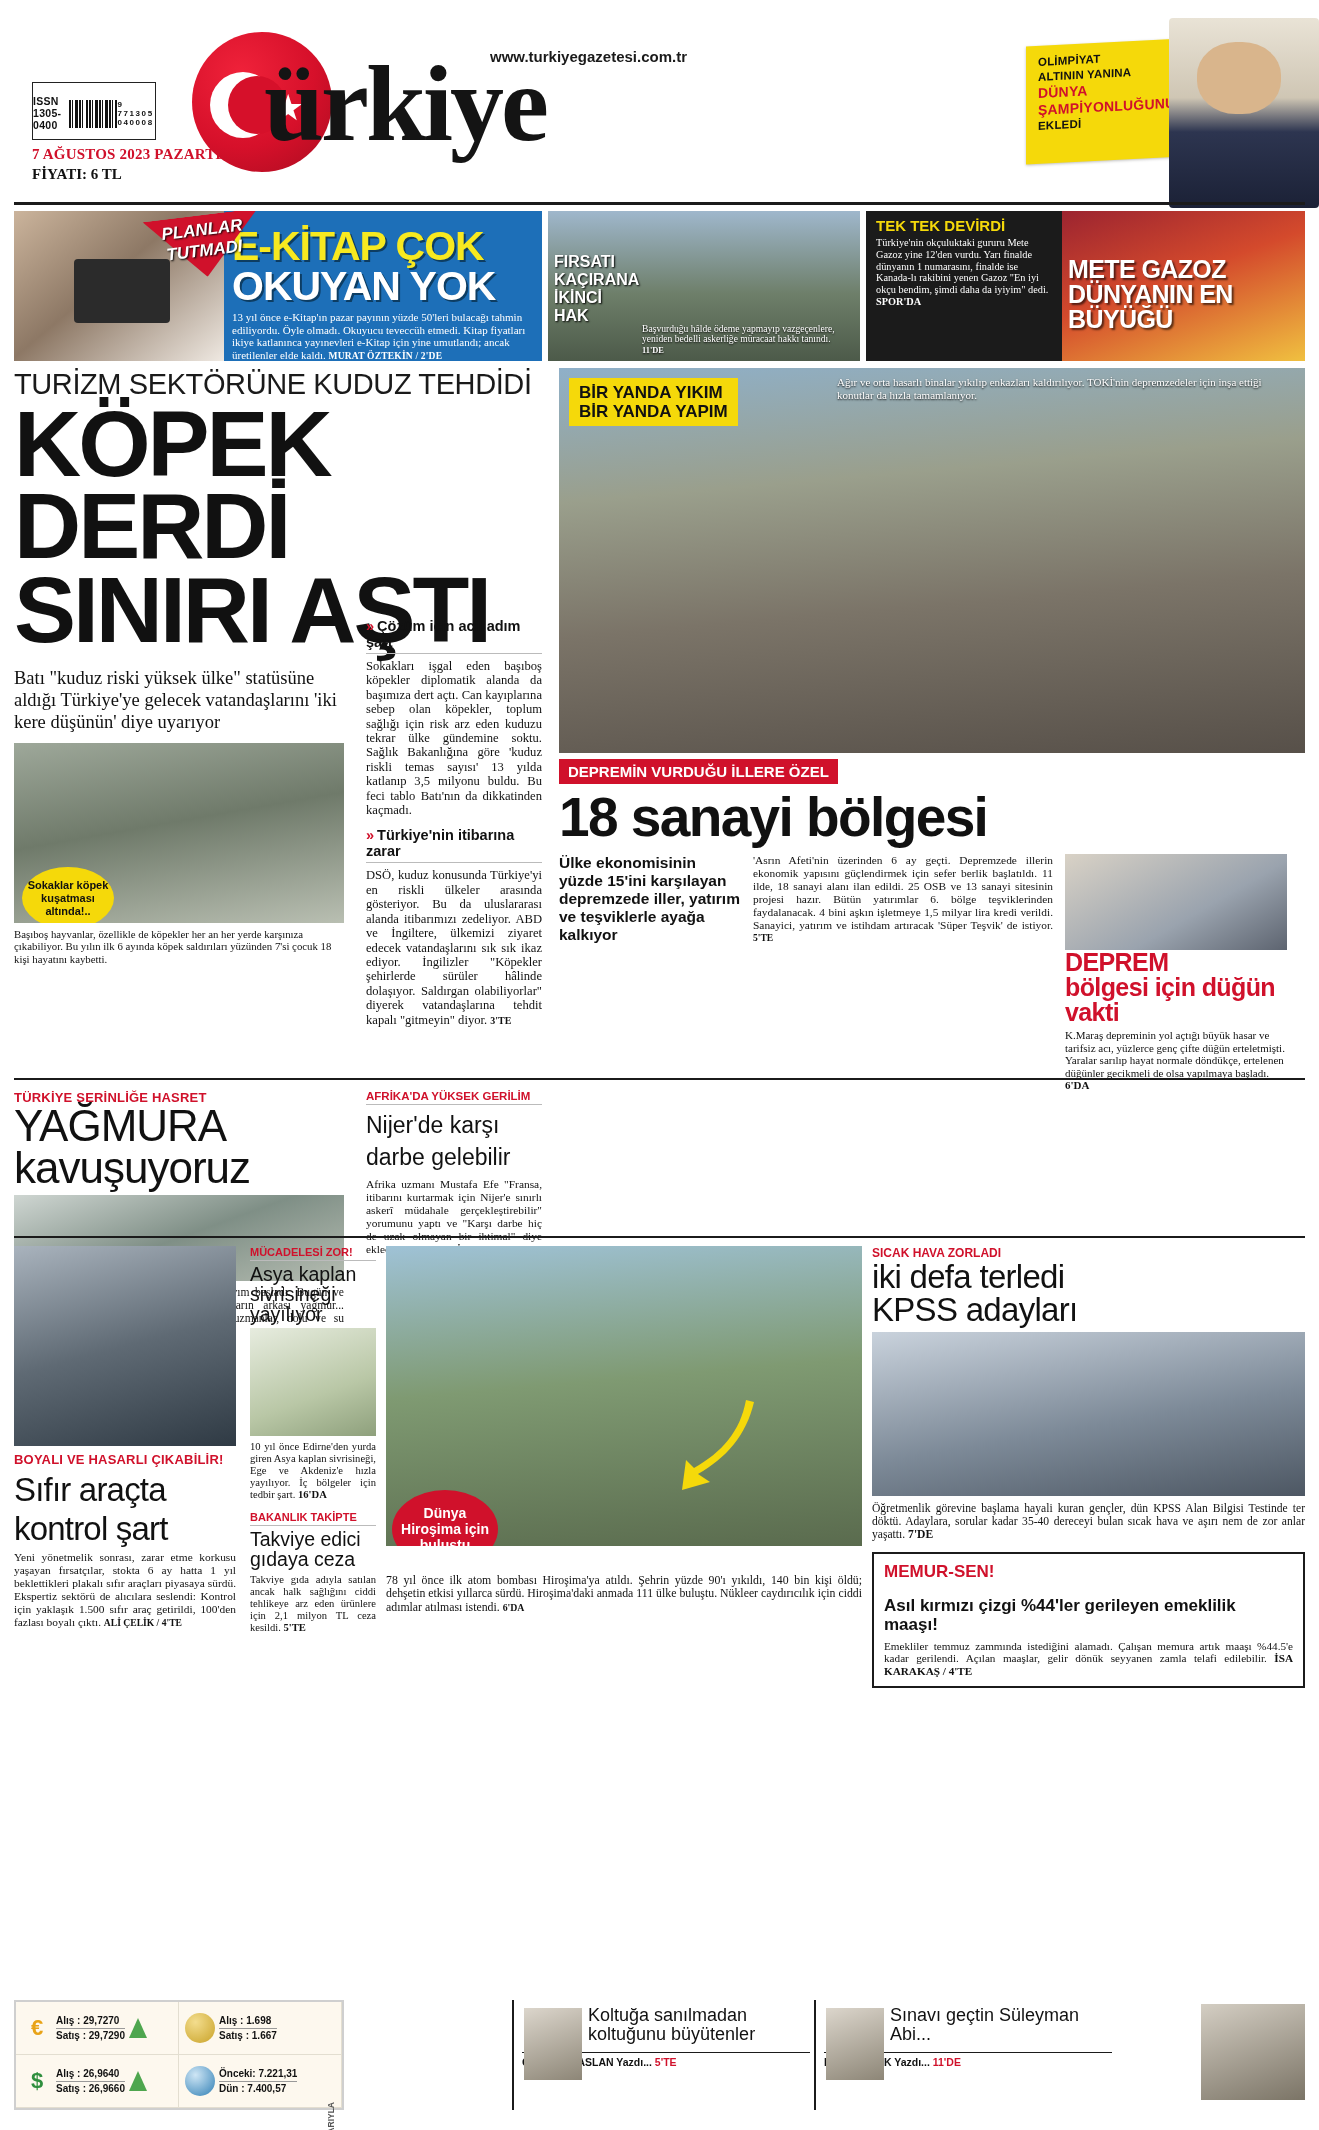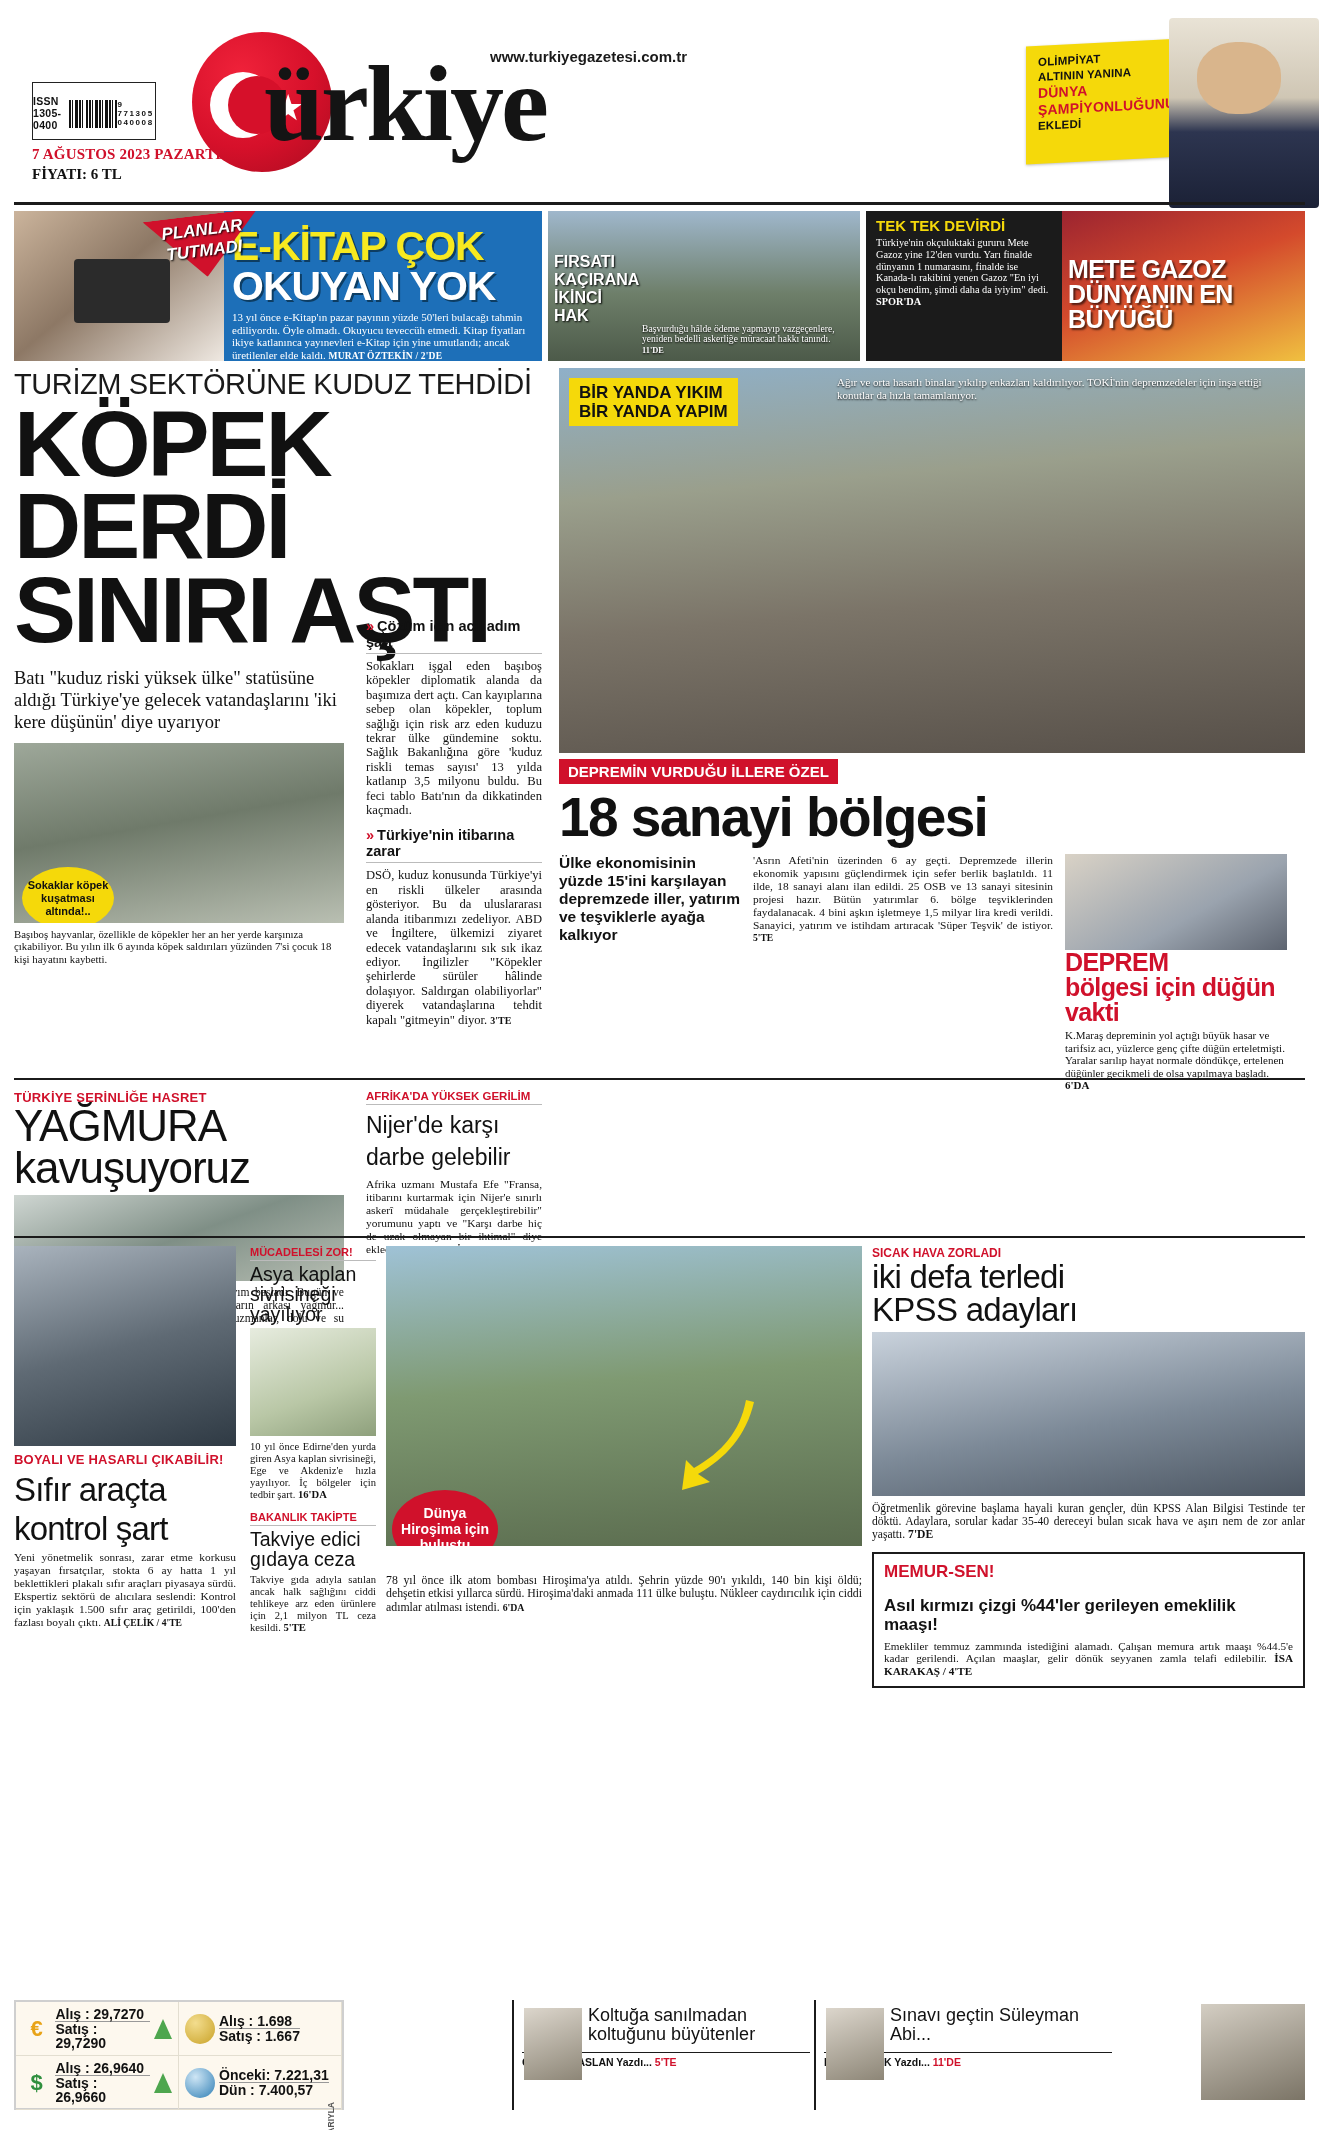--- a/index.html
+++ b/index.html
@@ -189,21 +189,21 @@
   .memur .t1 { color:#d0112b; font-weight:700; font-size:17px; }
   .memur .t2 { font-weight:700; font-size:17px; line-height:19px; margin-top:14px; }
   .memur p { font-family:"Liberation Serif", serif; font-size:11.2px; line-height:12.8px; margin-top:6px; text-align:justify; }
 
   
   .footer { position:absolute; left:14px; top:1992px; width:1291px; height:126px; }
   .fx { position:absolute; left:0; top:8px; width:330px; height:110px; border:2px solid #cfcfcf; background:#fdf8ee;
     display:grid; grid-template-columns:1fr 1fr; }
   .fx-cell { display:flex; align-items:center; gap:4px; padding:5px 6px; border-right:1px solid #e3ded0; border-bottom:1px solid #e3ded0; }
   .fx-ic { width:30px; height:30px; border-radius:50%; display:flex; align-items:center; justify-content:center; font-size:22px; font-weight:700; }
-  .fx-val { font-size:14px; font-weight:700; line-height:14px; }
+  .fx-val { font-size:10px; font-weight:700; line-height:14px; }
   .fx-val .sep { border-top:1px solid #999; }
   .fx-up { width:0;height:0;border-left:9px solid transparent;border-right:9px solid transparent;border-bottom:20px solid #4ea64e; }
   .fx-time { position:absolute; right:6px; bottom:6px; font-size:8.5px; font-weight:700; color:#555; transform:rotate(-90deg); transform-origin:right bottom; }
 
   .col-card { position:absolute; top:8px; width:298px; height:110px; border-left:2px solid #1b1b1b; padding-left:8px; }
   .cc-ava { position:absolute; left:10px; top:8px; width:58px; height:72px; background:linear-gradient(160deg,#dcd6cc,#8d8677); }
   .cc-body { margin-left:66px; }
   .cc-title { font-size:18px; line-height:19px; margin-top:6px; }
   .cc-foot { border-top:1.5px solid #1b1b1b; margin-top:8px; padding-top:3px; font-size:10.5px; font-weight:700; }
   .cc-foot span.pg { color:#d0112b; }

